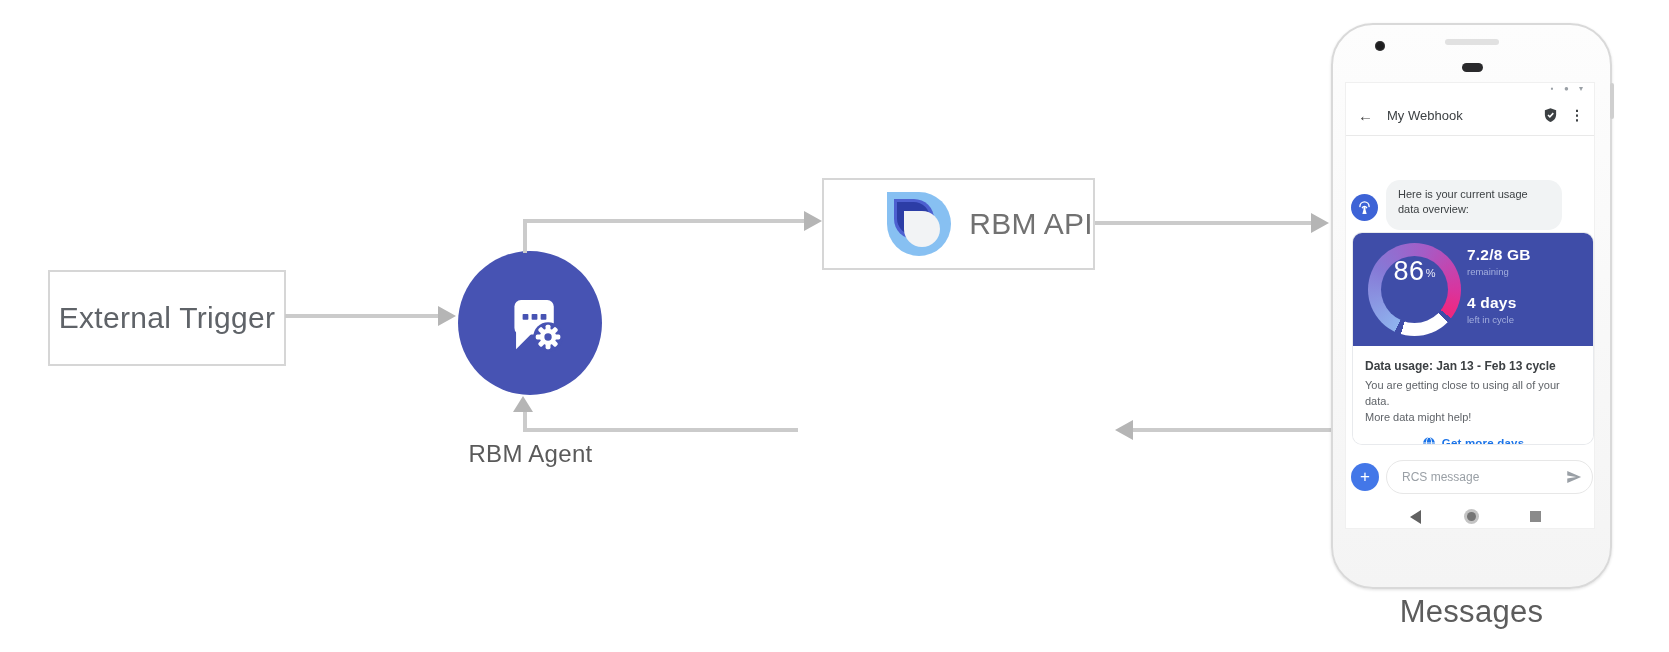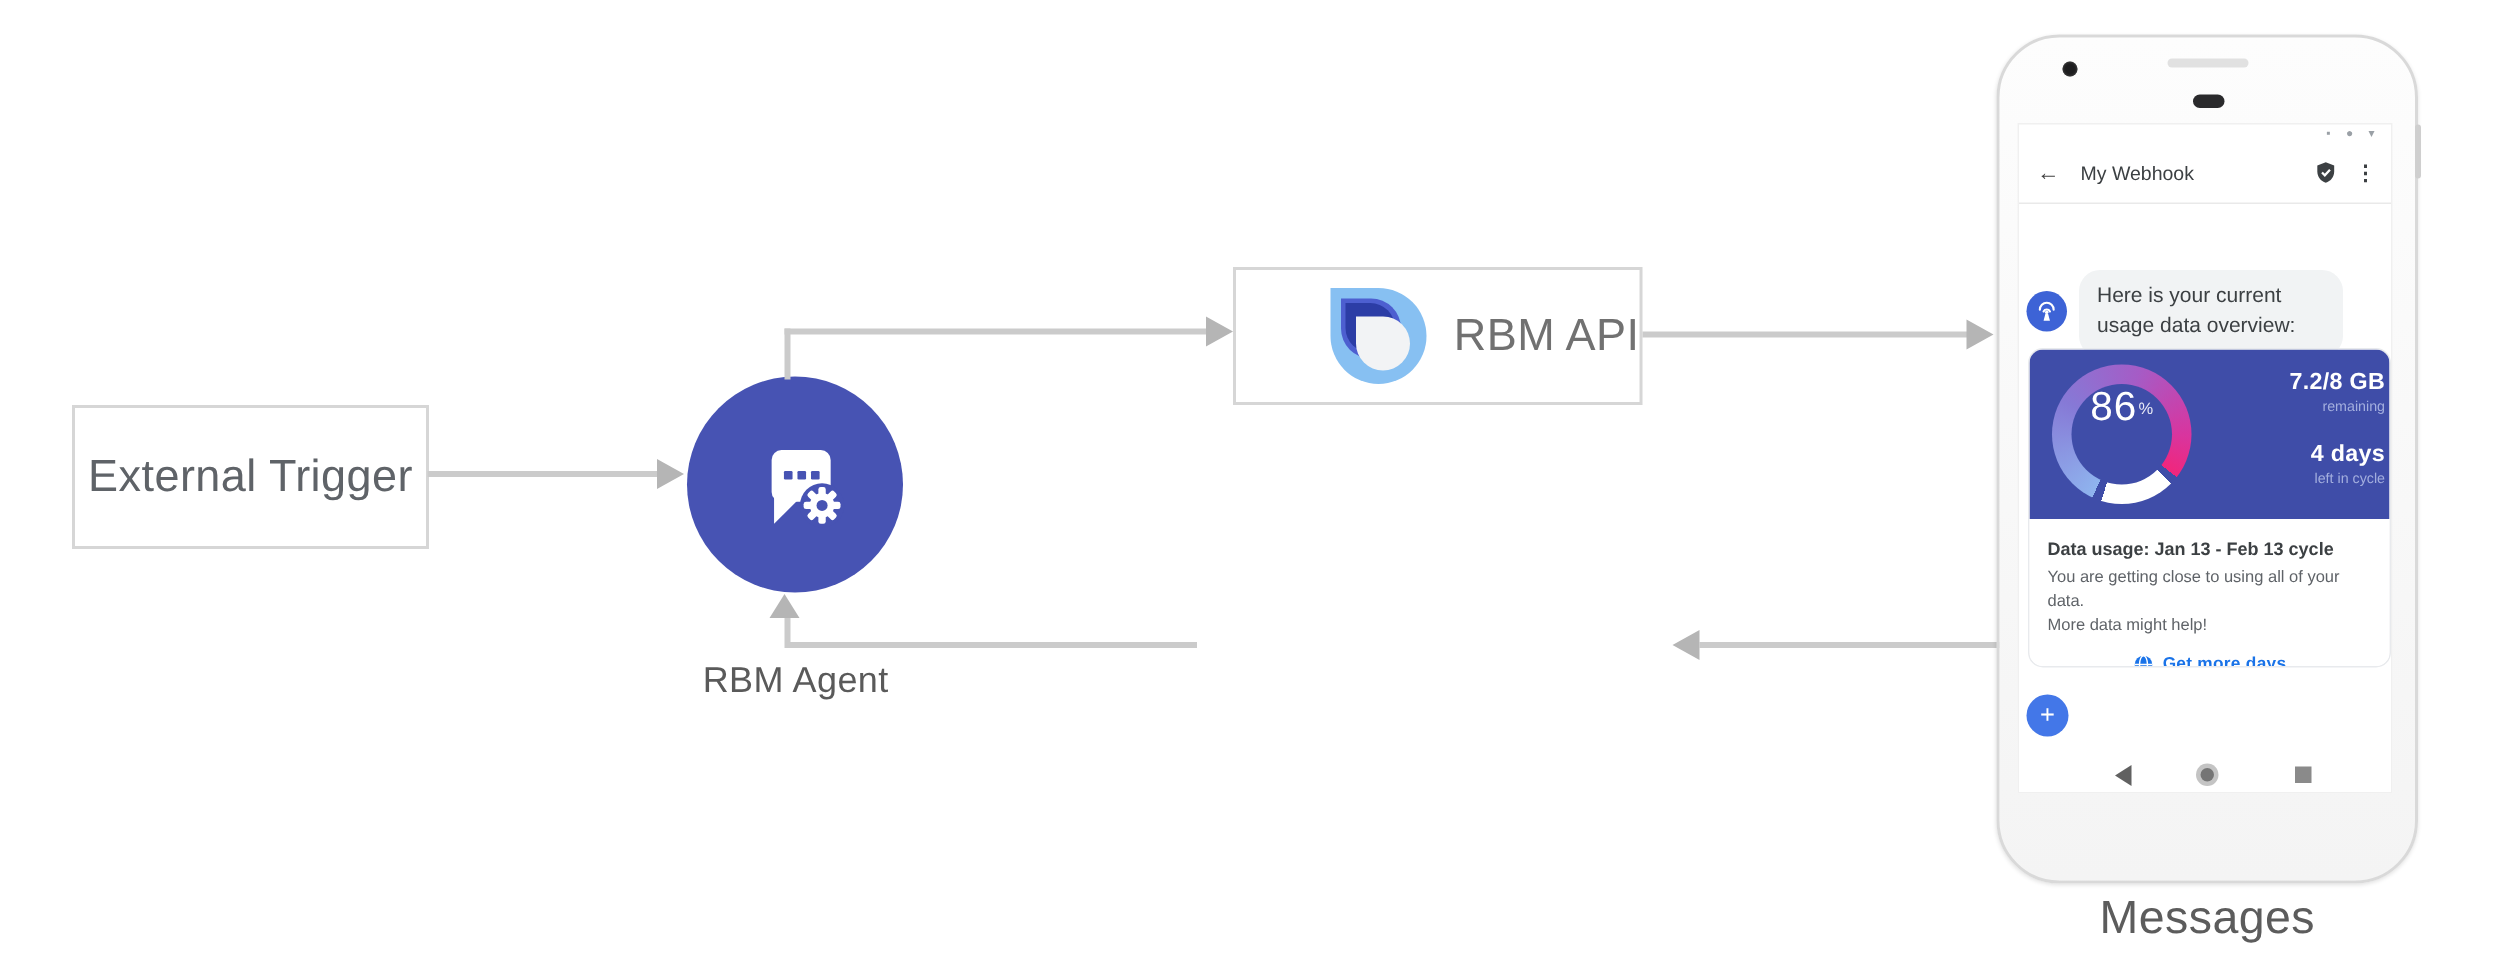--- a/index.html
+++ b/index.html
@@ -62,35 +62,35 @@
   .hdr{position:absolute;left:0;right:0;top:12px;height:40px;display:flex;align-items:center;}
   .hdr-rule{position:absolute;left:0;right:0;top:52px;height:1px;background:#e9e9e9;}
   .back-arrow{margin-left:12px;font-size:15px;color:#414141;}
   .hdr-title{margin-left:14px;font-size:13px;color:#3c4043;}
   .hdr-right{position:absolute;right:10px;display:flex;align-items:center;gap:12px;}
   .menu-dots{font-size:14px;color:#3c4043;font-weight:bold;}
 
   .avatar{position:absolute;left:5px;top:111px;width:27px;height:27px;border-radius:50%;
           background:#3d63d6;display:flex;align-items:center;justify-content:center;}
   .bubble{position:absolute;left:40px;top:97px;max-width:152px;background:#f1f3f4;border-radius:14px;
-          padding:7px 12px 12px;font-size:14px;line-height:1.4;color:#3c4043;}
+          padding:7px 12px 12px;font-size:11px;line-height:1.4;color:#3c4043;}
 
   .usage-card{position:absolute;left:7px;top:150px;width:240px;border-radius:9px;overflow:hidden;
               box-shadow:0 0 0 1px #e8eaed;}
   .card-indigo{position:relative;height:113px;background:#3f4da8;}
   .gauge{position:absolute;left:15px;top:10px;width:93px;height:93px;border-radius:50%;
          background:conic-gradient(from 205deg,
             #8fb4ee 0deg,#8679d6 95deg,#a55cc6 170deg,#d8359f 245deg,#f0267c 283deg,
             #3f4da8 283deg 290deg,#ffffff 290deg 352deg,#3f4da8 352deg 360deg);
          display:flex;align-items:center;justify-content:center;}
   .gauge-hole{width:67px;height:67px;border-radius:50%;background:#3f4da8;display:flex;
               align-items:flex-start;justify-content:center;color:#fff;}
   .pct{font-size:27px;font-weight:300;letter-spacing:.5px;}
   .pct-sym{font-size:11px;margin-top:11px;margin-left:1px;color:#e8eaf6;}
-  .card-right{position:absolute;left:114px;right:3px;top:13px;text-align:right;color:#fff;}
+  .card-right{position:absolute;left:114px;right:3px;top:13px;text-align:left;color:#fff;}
   .big-val{font-size:15.5px;font-weight:bold;letter-spacing:.2px;}
   .small-val{font-size:9.5px;color:#a3aede;margin-top:2px;}
   .gap17{margin-top:17px;}
   .card-white{background:#fff;height:98px;box-sizing:border-box;padding:13px 12px 0;}
   .cw-title{font-size:12px;font-weight:bold;color:#3c4043;}
   .cw-body{font-size:11px;color:#5f6368;line-height:1.45;margin-top:5px;}
   .cta-row{margin-top:10px;display:flex;align-items:center;justify-content:center;gap:6px;cursor:pointer;}
   .cta-text{font-size:11.5px;color:#1a73e8;font-weight:bold;letter-spacing:.2px;}
 
   .plus-btn{position:absolute;left:5px;top:380px;width:28px;height:28px;border-radius:50%;background:#4377e8;
@@ -231,20 +231,28 @@
               <circle cx="12" cy="12" r="10" fill="#1a73e8"></circle>
               <ellipse cx="12" cy="12" rx="4.5" ry="10" fill="none" stroke="#ffffff" stroke-width="1.6"></ellipse>
               <line x1="2" y1="12" x2="22" y2="12" stroke="#ffffff" stroke-width="1.6"></line>
             </svg>
             <span class="cta-text">Get more days</span>
           </div>
         </div>
       </div>
 
       <div class="plus-btn">+</div>
+      <div class="pill">
+        <input type="text" placeholder="RCS message" style="">
+        <span class="send">
+          <svg width="18" height="18" viewBox="0 0 24 24">
+            <path d="M3 20 L21.5 12 L3 4 L3 10 L15 12 L3 14 Z" fill="#9aa0a6"></path>
+          </svg>
+        </span>
+      </div>
 
       <div class="nav-back"></div>
       <div class="nav-home">
           <i></i>
         </div>
       <div class="nav-square"></div>
 
     </div>
   </div>
 

